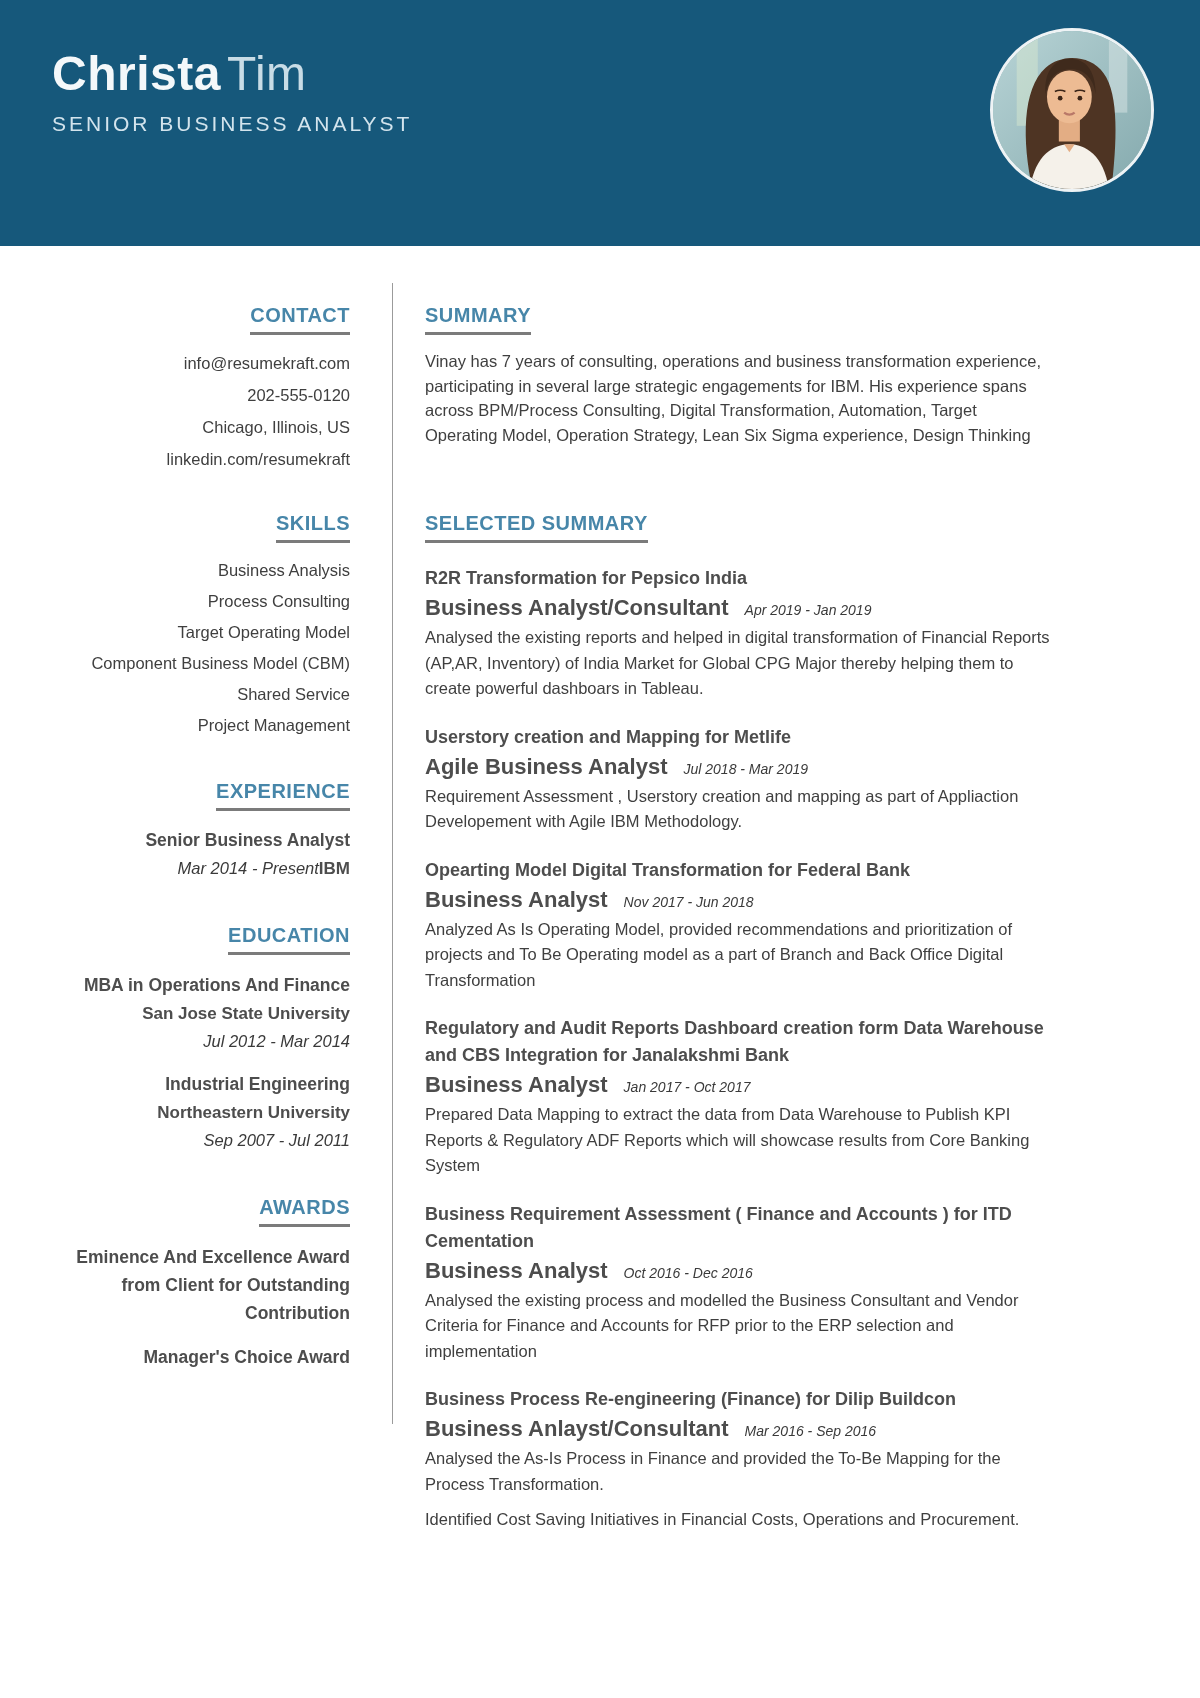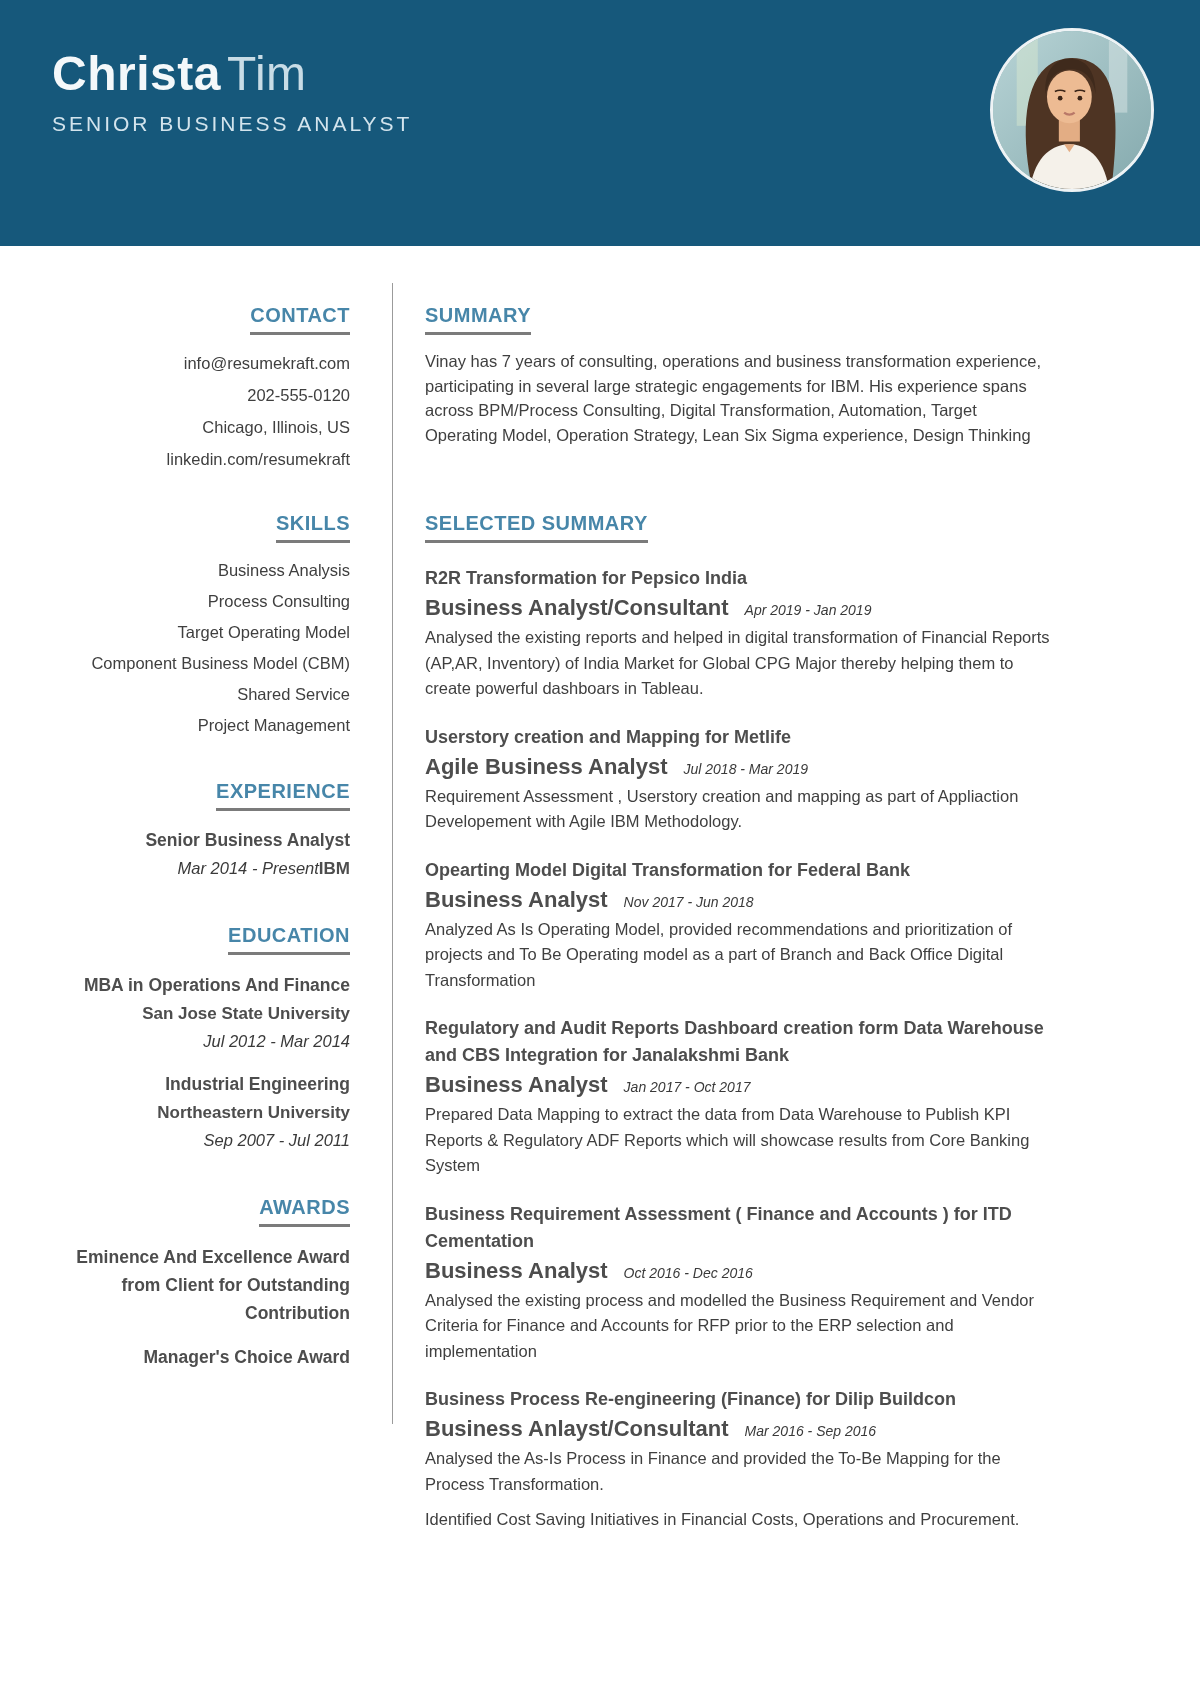--- a/index.html
+++ b/index.html
@@ -284,21 +284,21 @@
     </div>
     <p class="proj-desc">Prepared Data Mapping to extract the data from Data Warehouse to Publish KPI Reports &amp; Regulatory ADF Reports which will showcase results from Core Banking System</p>
 
   </article>
 
   <article class="proj">
     <h3 class="proj-title">Business Requirement Assessment ( Finance and Accounts ) for ITD Cementation</h3>
     <div class="proj-meta">
       <span class="proj-role">Business Analyst</span><span class="proj-dates">Oct 2016 - Dec 2016</span>
     </div>
-    <p class="proj-desc">Analysed the existing process and modelled the Business Requirement and Vendor Criteria for Finance and Accounts for RFP prior to the ERP selection and implementation</p>
+    <p class="proj-desc">Analysed the existing process and modelled the Business Consultant and Vendor Criteria for Finance and Accounts for RFP prior to the ERP selection and implementation</p>
 
   </article>
 
   <article class="proj">
     <h3 class="proj-title">Business Process Re-engineering (Finance) for Dilip Buildcon</h3>
     <div class="proj-meta">
       <span class="proj-role">Business Anlayst/Consultant</span><span class="proj-dates">Mar 2016 - Sep 2016</span>
     </div>
     <p class="proj-desc">Analysed the As-Is Process in Finance and provided the To-Be Mapping for the Process Transformation.</p>
     <p class="proj-desc optional">Identified Cost Saving Initiatives in Financial Costs, Operations and Procurement.</p>

